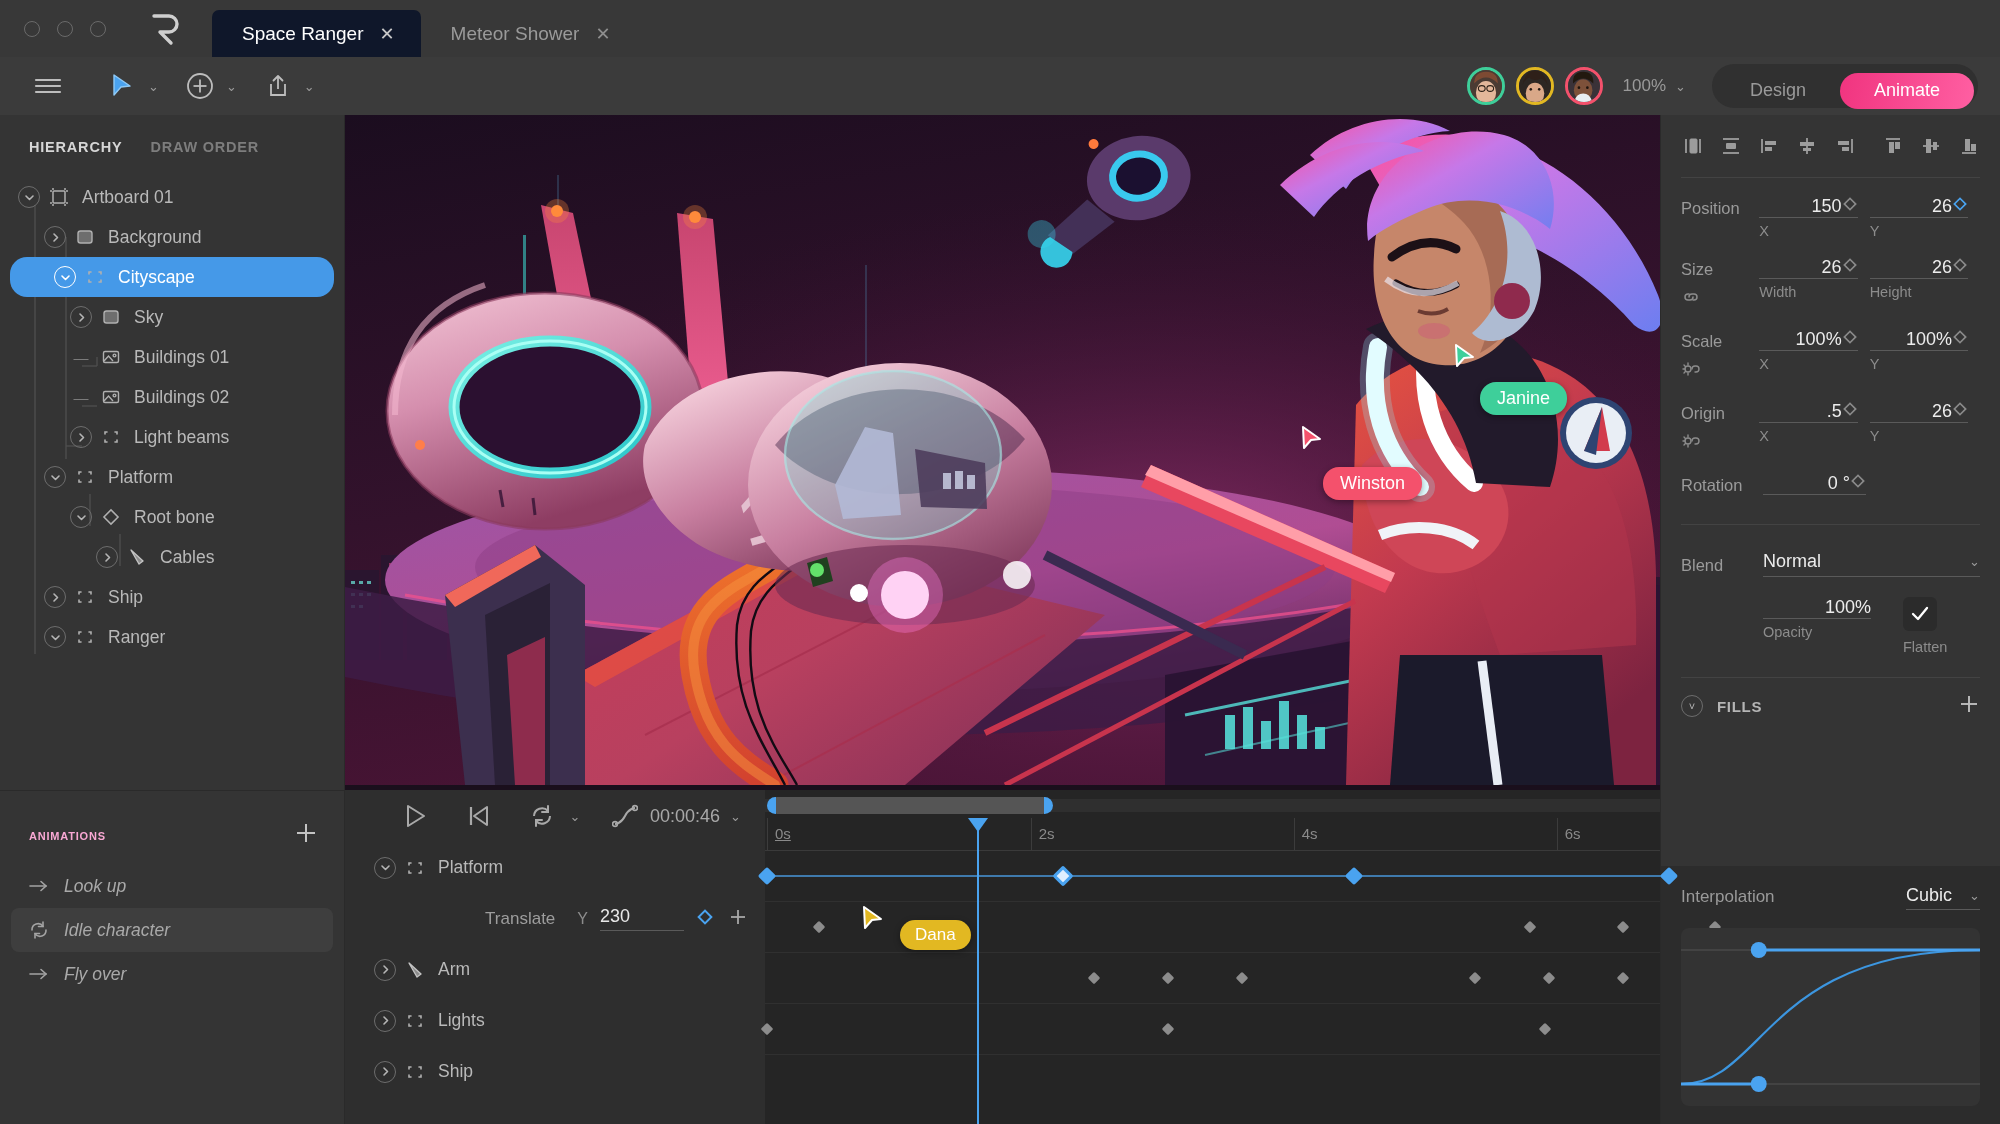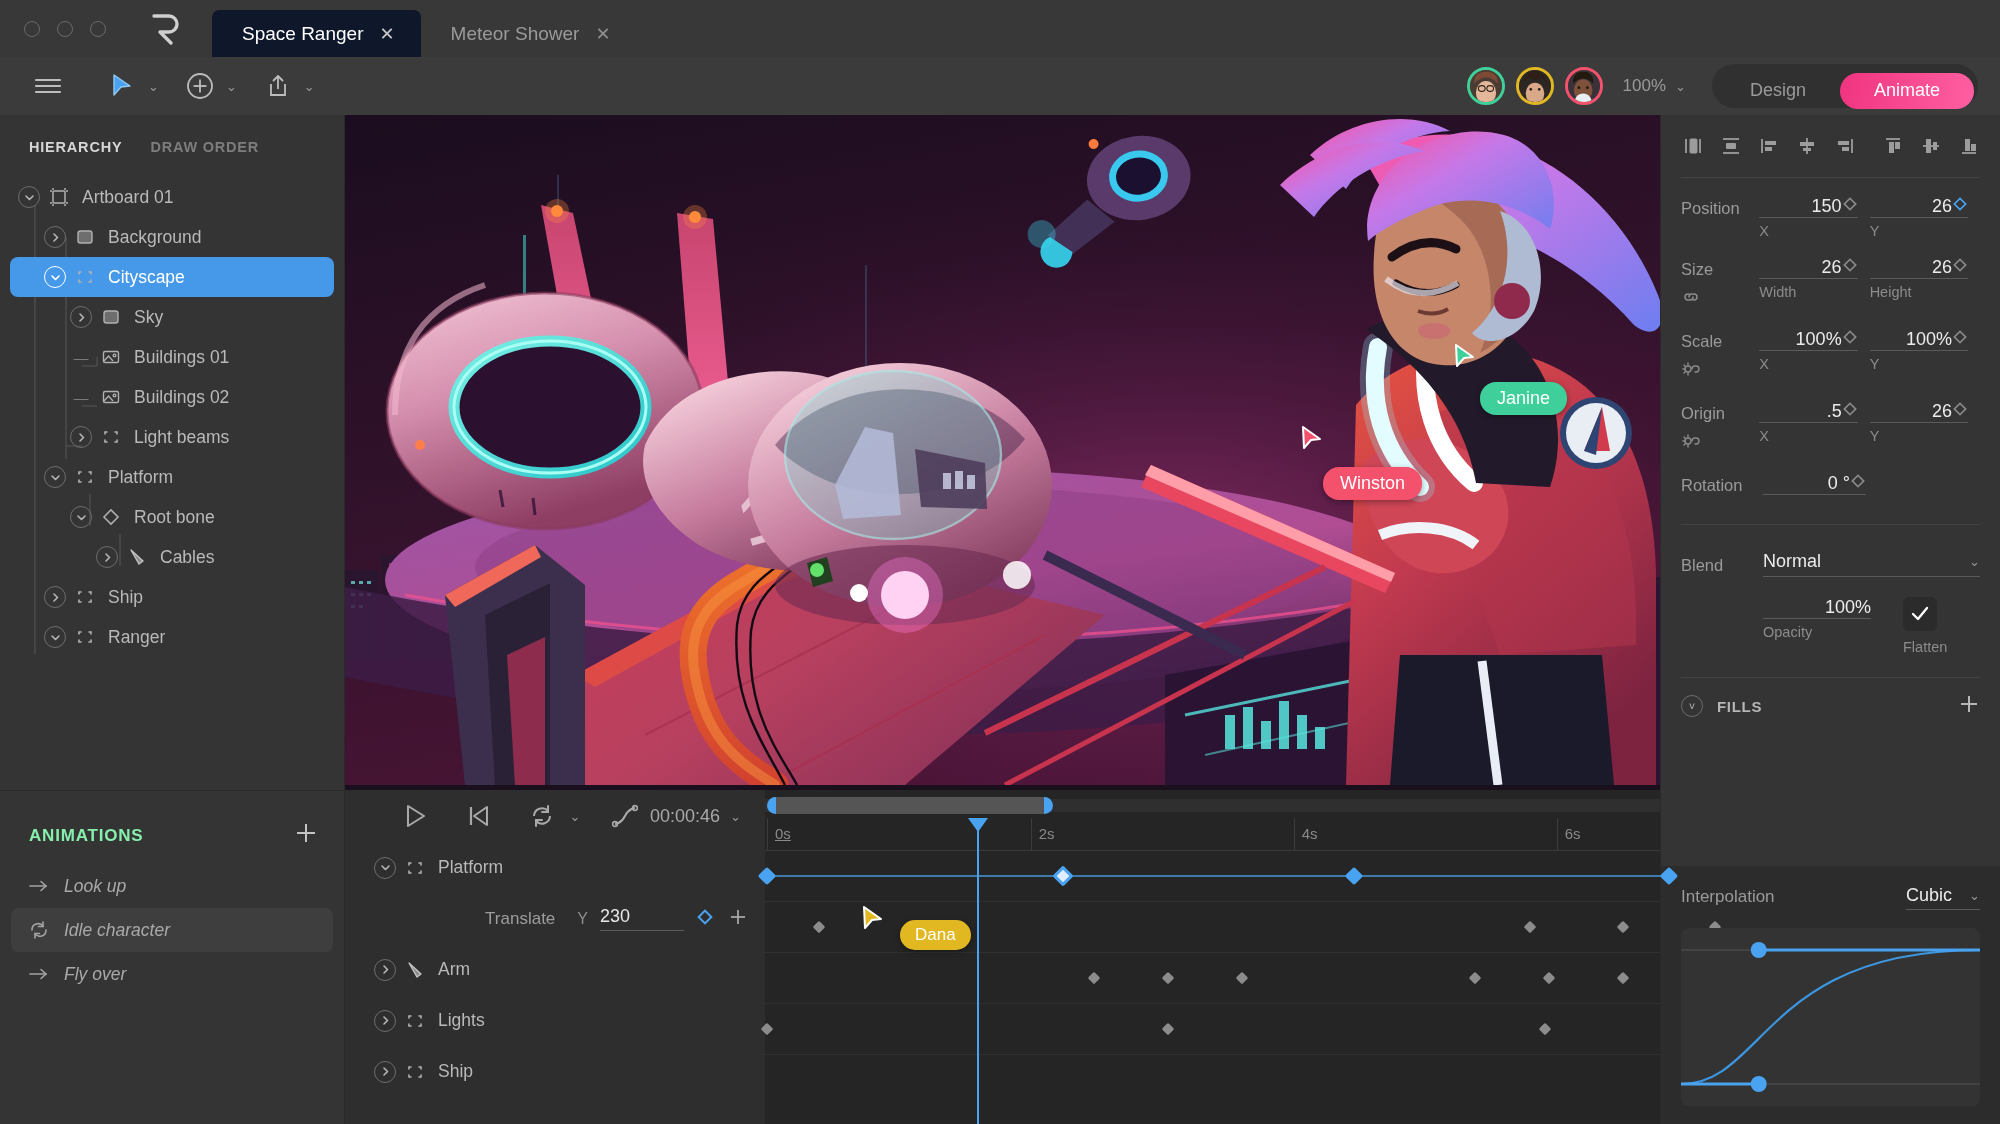--- a/index.html
+++ b/index.html
@@ -93,21 +93,21 @@
   .node-icon { width: 26px; height: 22px; display: flex; align-items: center; justify-content: center; margin-left: 6px; flex: 0 0 26px; }
   .node-label { margin-left: 10px; font-size: 17.5px; color: #b9b9b9; white-space: nowrap; }
   .tree-row.selected .node-label { color: #ffffff; }
   .tree-lines { position: absolute; left: 0; top: 0; pointer-events: none; }
 
   .anim-panel { border-top: 1px solid #2a2a2a; background: #343434; height: 334px; flex: 0 0 334px; }
   .anim-head {
     display: flex; align-items: center; justify-content: space-between;
     padding: 30px 26px 0 29px;
   }
-  .anim-title { font-size: 17px; letter-spacing: 0.8px; font-weight: bold; color: #86efac; }
+  .anim-title { font-size: 11px; letter-spacing: 0.8px; font-weight: bold; color: #f9a8d4; }
   .anim-list { padding: 14px 11px 0 11px; }
   .anim-row { display: flex; align-items: center; height: 44px; border-radius: 8px; padding-left: 17px; gap: 14px; }
   .anim-row.selected { background: #3e3e3e; }
   .anim-label { font-size: 17.5px; color: #a9a9a9; font-style: italic; }
 
   
   .center { flex: 1 1 auto; display: flex; flex-direction: column; min-width: 0; }
   .canvas-wrap { flex: 1 1 auto; position: relative; overflow: hidden; background: #1a0f1c; }
   .canvas { position: absolute; inset: 0; }
 
@@ -365,21 +365,21 @@
                   <path d="M4 2 L7.5 5.5 L4 9" fill="none" stroke="currentColor" stroke-width="1.6" stroke-linecap="round" stroke-linejoin="round"></path>
                 </svg>
               </span>
               <span class="node-icon">
                 <svg width="22" height="22" viewBox="0 0 22 22">
                   <rect x="4" y="5" width="14" height="12" rx="2.5" fill="#6e6e6e" stroke="#b0b0b0" stroke-width="1.4"></rect>
                 </svg>
               </span>
               <span class="node-label">Background</span>
             </div>
-            <div class="tree-row selected" style="padding-left: 34px;">
+            <div class="tree-row selected" style="padding-left: 44px; border-radius: 17px;">
               <span class="disc">
                 <svg width="11" height="11" viewBox="0 0 11 11">
                   <path d="M2 4 L5.5 7.5 L9 4" fill="none" stroke="currentColor" stroke-width="1.6" stroke-linecap="round" stroke-linejoin="round"></path>
                 </svg>
               </span>
               <span class="node-icon">
                 <svg width="22" height="22" viewBox="0 0 22 22">
                   <g stroke="#b0b0b0" stroke-width="1.6" fill="none" stroke-linecap="round">
                     <path d="M5 8 V6 H7"></path>
                     <path d="M15 6 H17 V8"></path>

